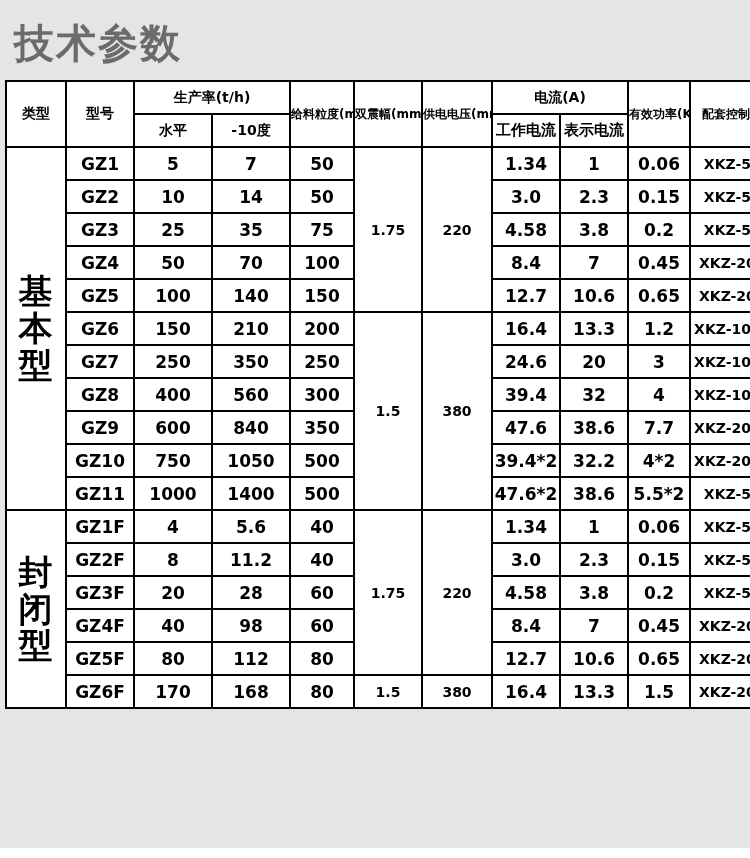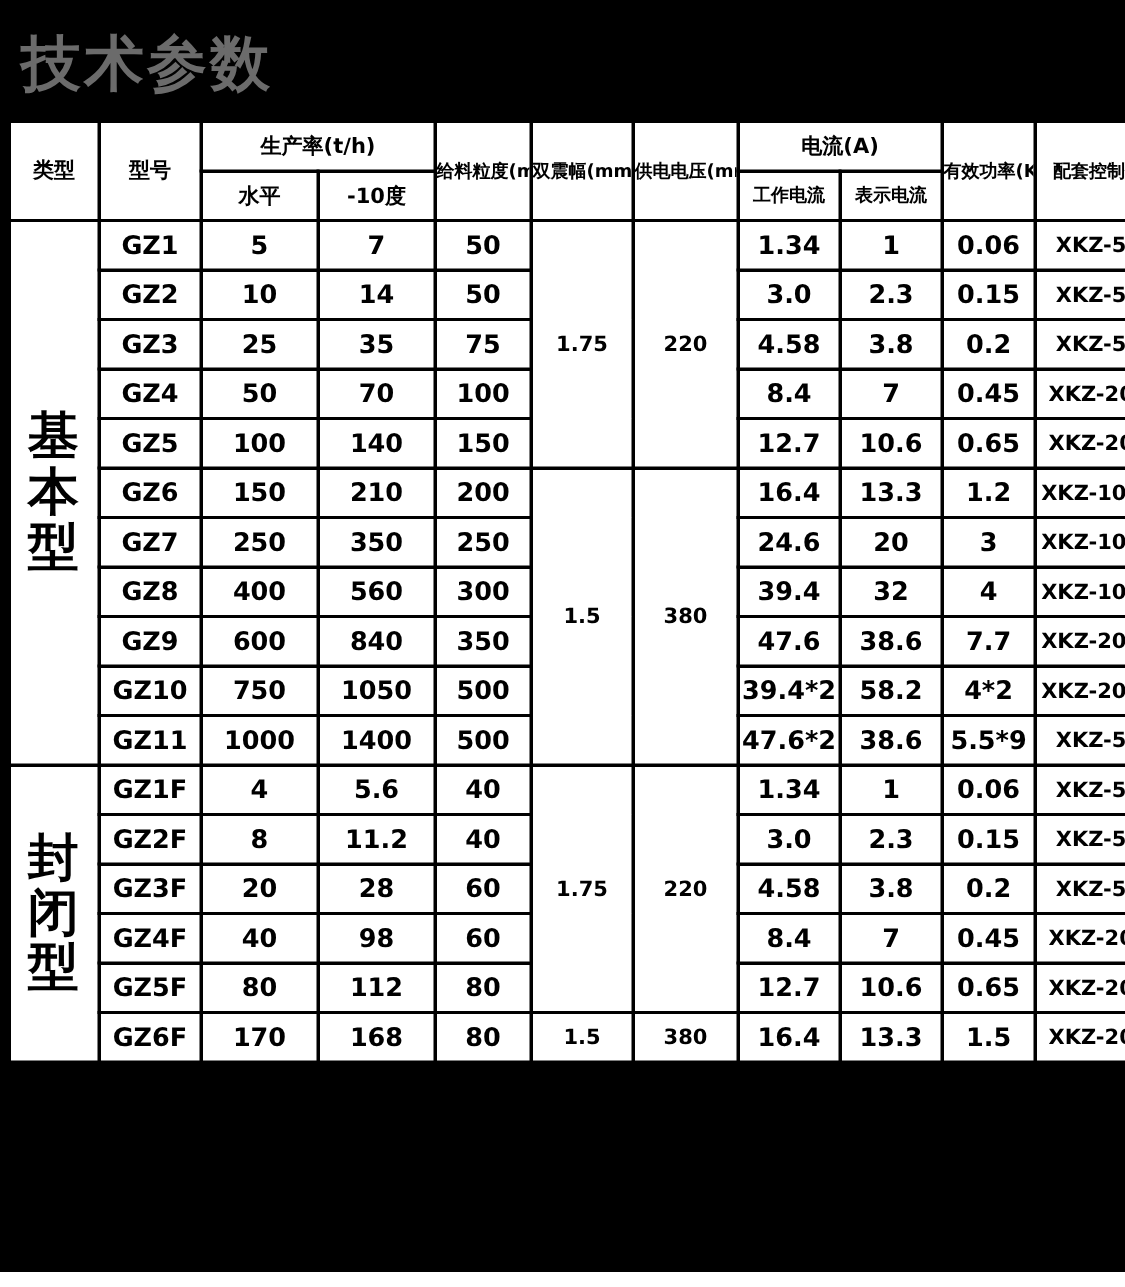--- a/index.html
+++ b/index.html
@@ -11,21 +11,21 @@
     width: 750px;
     height: 858px;
     font-family: "DejaVu Sans", "Liberation Sans", sans-serif;
     color: #000000;
     overflow: hidden;
   }
   .page {
     position: relative;
     width: 750px;
     height: 848px;
-    background: #000000;
+    background: #e5e5e5;
   }
   .title {
     font-size: 40px;
     font-weight: bold;
     color: #6b6b6b;
     letter-spacing: 2px;
     padding: 18px 0 6px 14px;
     line-height: 1.25;
     white-space: nowrap;
   }
@@ -47,21 +47,21 @@
     overflow: hidden;
     white-space: nowrap;
   }
   .hdr {
     font-size: 14px;
   }
   .hdr-sm {
     font-size: 12px;
   }
   .hdr-xs {
-    font-size: 12px;
+    font-size: 15px;
     margin-left: 20px;
   }
   .shade {
     background: #d9d9d9;
   }
   .cat {
     font-size: 34px;
     font-weight: bold;
     letter-spacing: 1px;
     line-height: 1.08;
@@ -235,32 +235,32 @@
           <td class="val">38.6</td>
           <td class="val">7.7</td>
           <td class="sig">XKZ-200G3</td>
         </tr>
         <tr>
           <td class="model">GZ10</td>
           <td class="val shade">750</td>
           <td class="val shade">1050</td>
           <td class="val shade">500</td>
           <td class="val shade">39.4*2</td>
-          <td class="val shade">58.2</td>
+          <td class="val shade">32.2</td>
           <td class="val shade">4*2</td>
           <td class="sig">XKZ-200G3</td>
         </tr>
         <tr>
           <td class="model">GZ11</td>
           <td class="val">1000</td>
           <td class="val">1400</td>
           <td class="val">500</td>
           <td class="val">47.6*2</td>
           <td class="val">38.6</td>
-          <td class="val">5.5*9</td>
+          <td class="val">5.5*2</td>
           <td class="sig">XKZ-5G2</td>
         </tr>
         <tr>
           <td class="cat" rowspan="6">
             <span>封</span>
             <span>闭</span>
             <span>型</span>
           </td>
           <td class="model">GZ1F</td>
           <td class="val">4</td>

